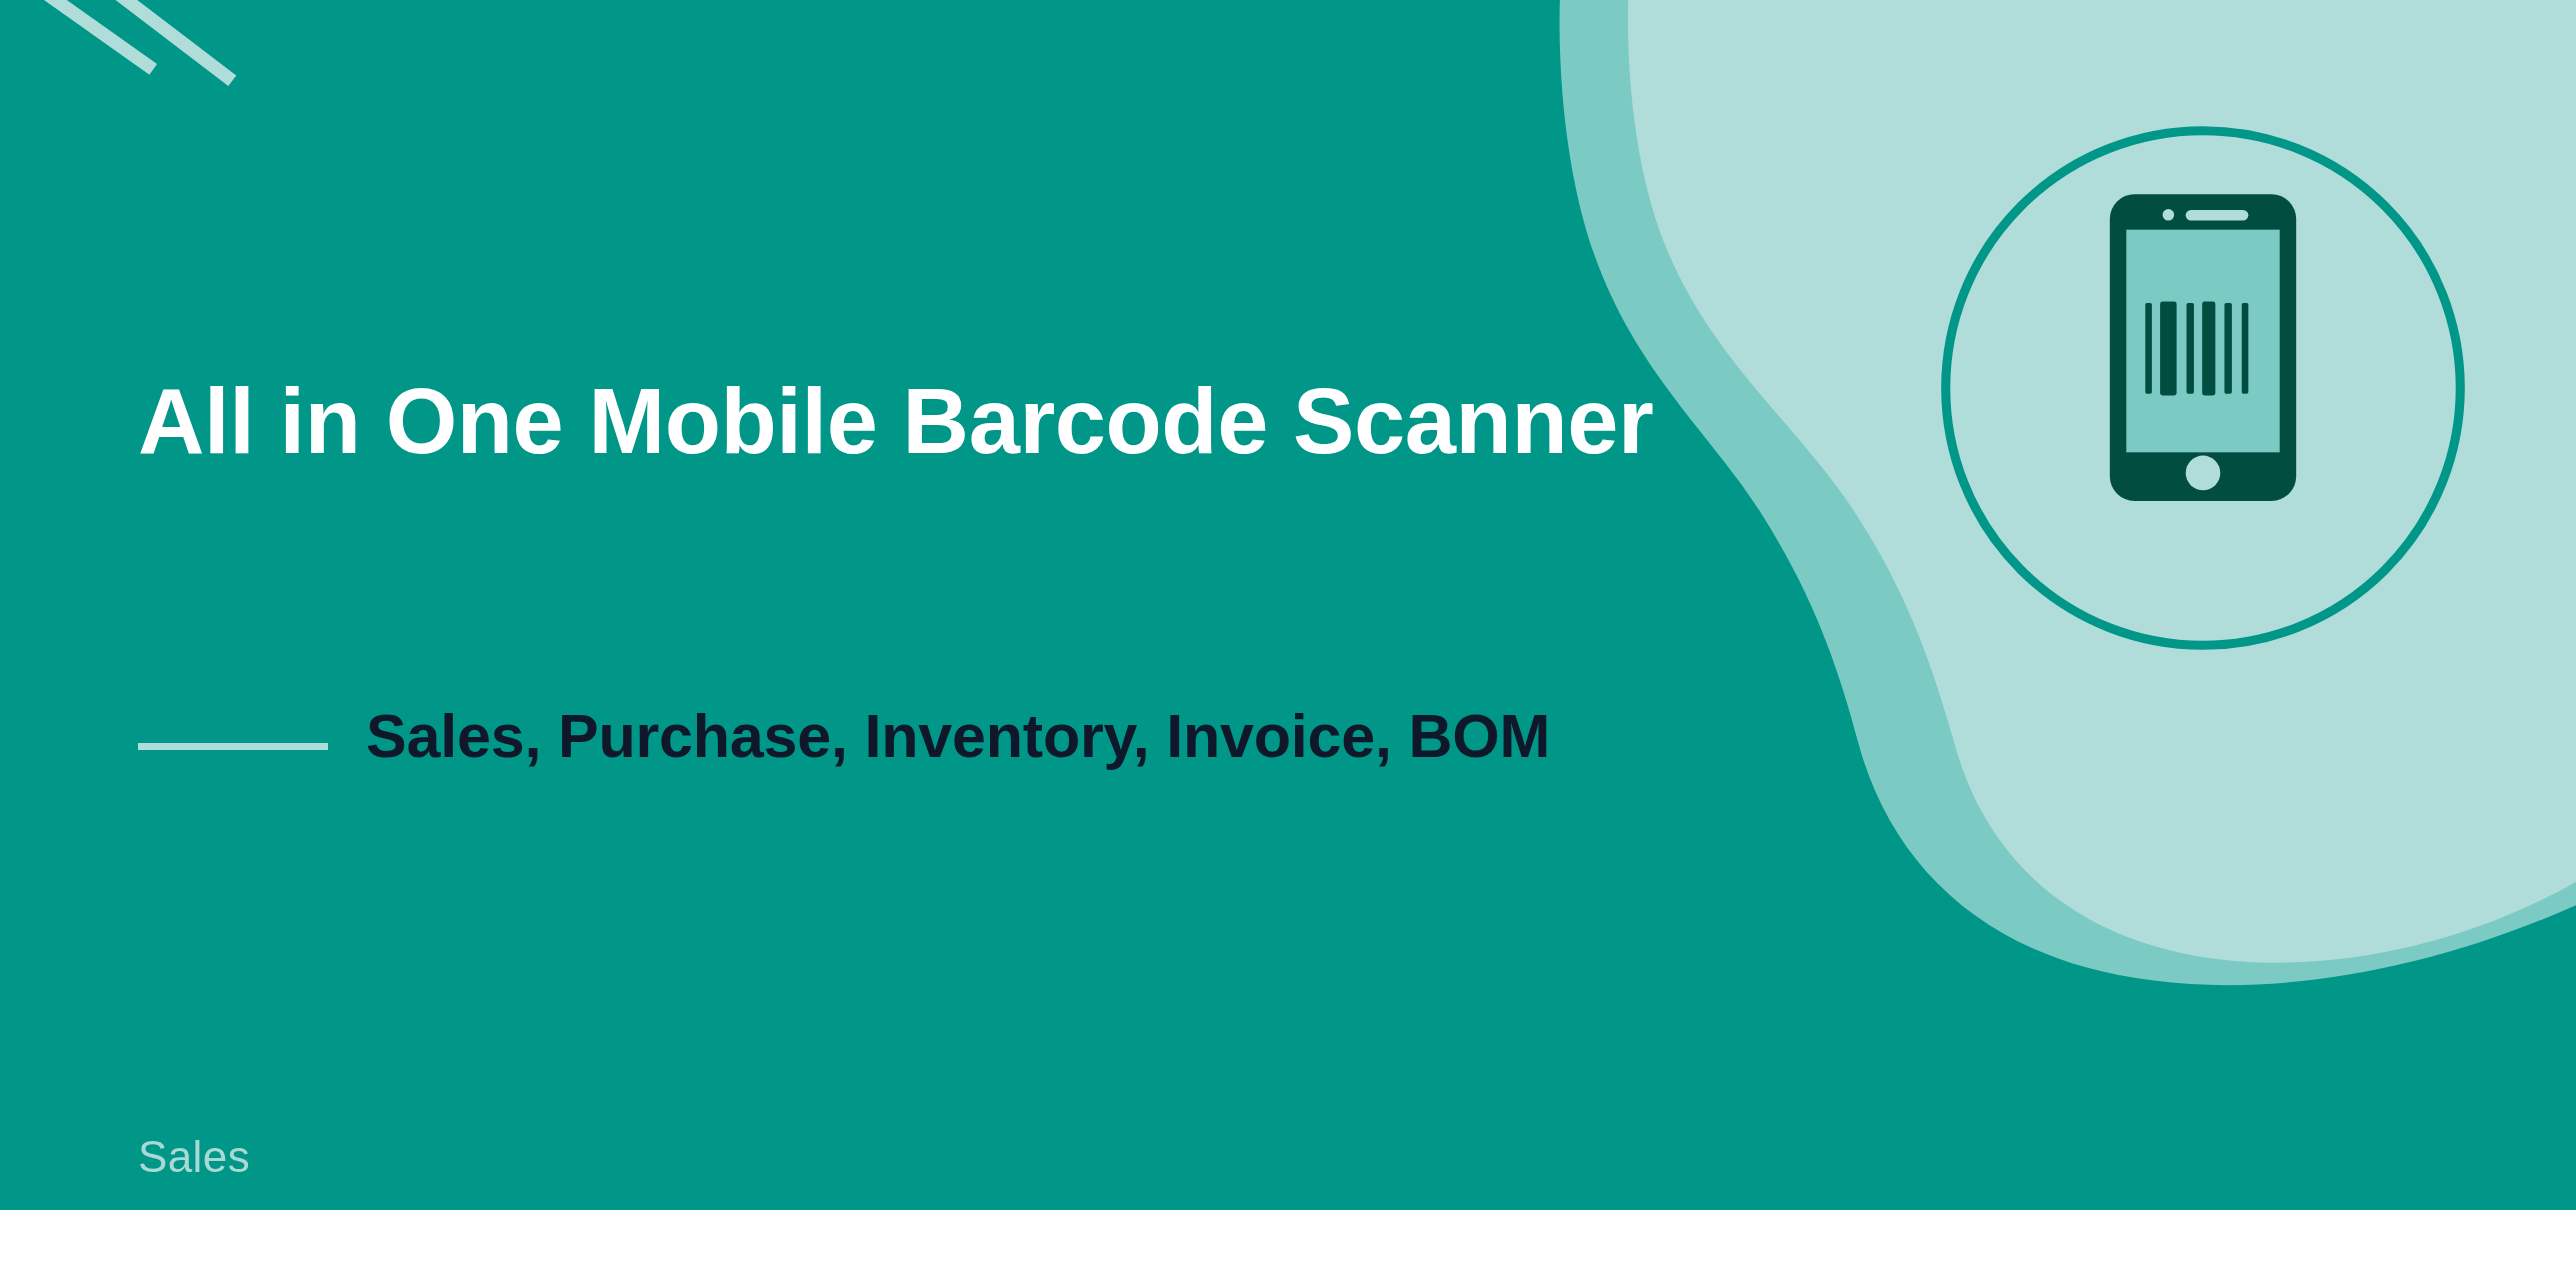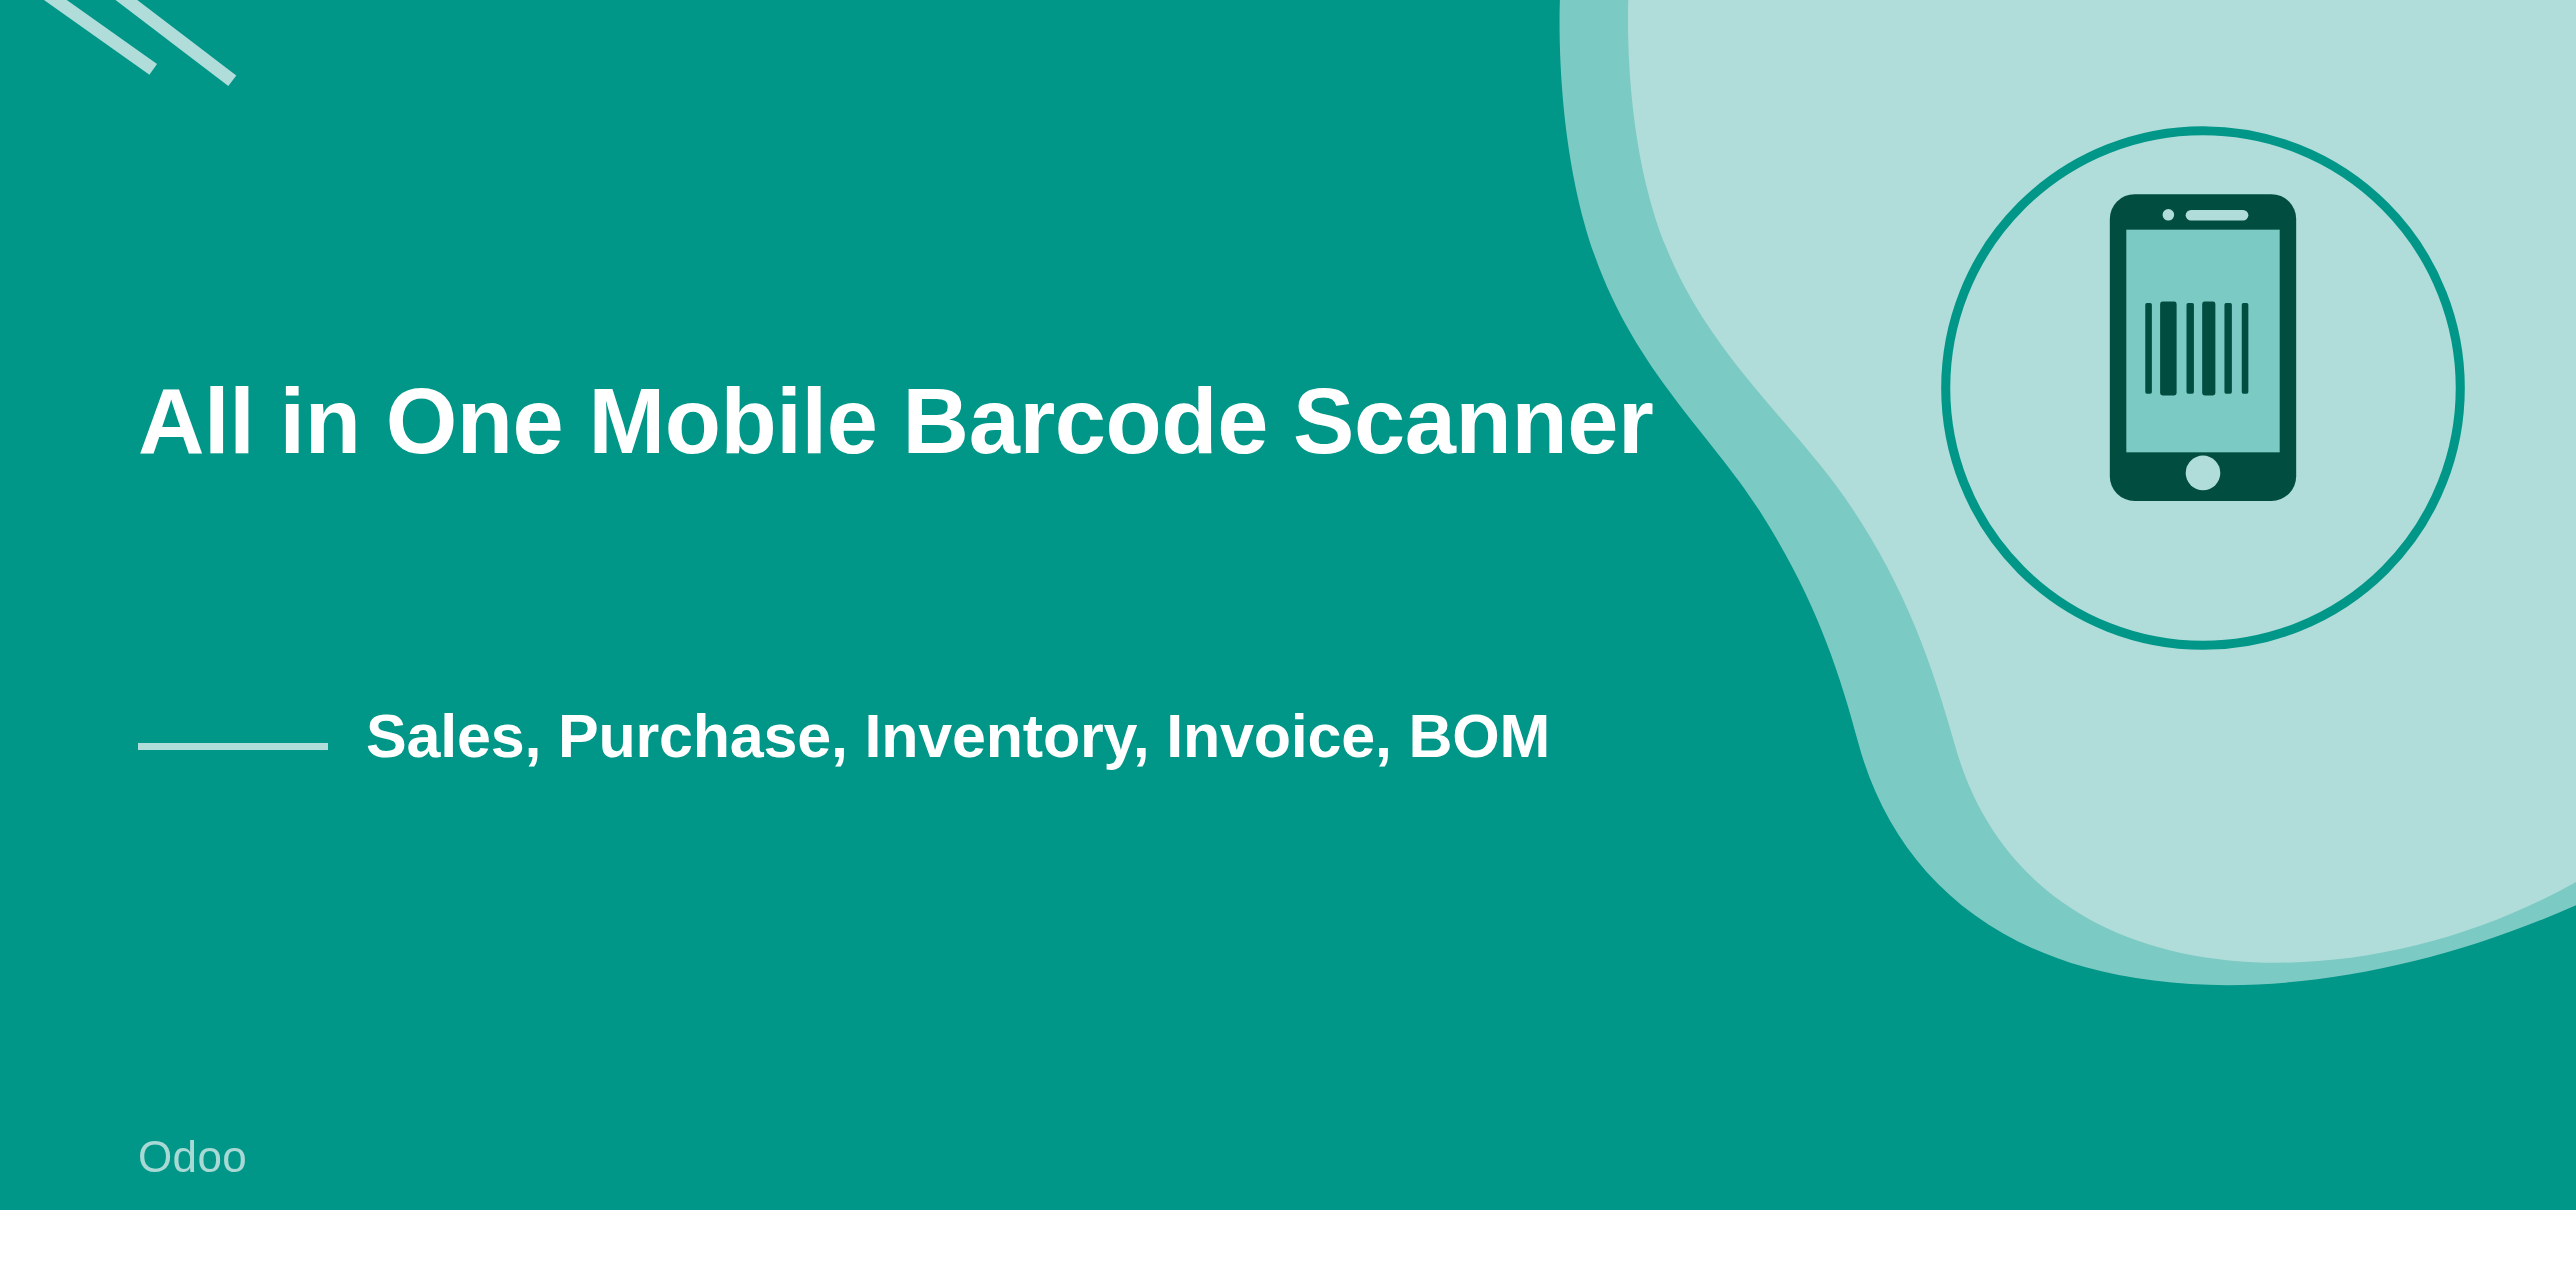--- a/index.html
+++ b/index.html
@@ -71,21 +71,21 @@
     width: 190px;
     height: 6.6px;
     background: #b0ddda;
     margin-top: 44px;
     margin-right: 38px;
   }
 
   .subtitle {
     flex: 1 1 auto;
     margin: 0;
-    color: #ffffff;
+    color: #0f172a;
     font-size: 61px;
     line-height: 1.23;
     font-weight: 600;
     letter-spacing: -0.2px;
   }
 
   .footer-brand {
     position: absolute;
     left: 138px;
     top: 1132px;
@@ -163,16 +163,16 @@
   <div class="content">
 
     <h1 class="title">All in One Mobile Barcode Scanner</h1>
 
     <div class="subtitle-row">
       <span class="rule"></span>
       <p class="subtitle">Sales, Purchase, Inventory, Invoice, BOM</p>
     </div>
   </div>
 
-  <p class="footer-brand">Odoo</p>
+  <p class="footer-brand">Sales</p>
 
 </div>
 
 
 </body></html>

